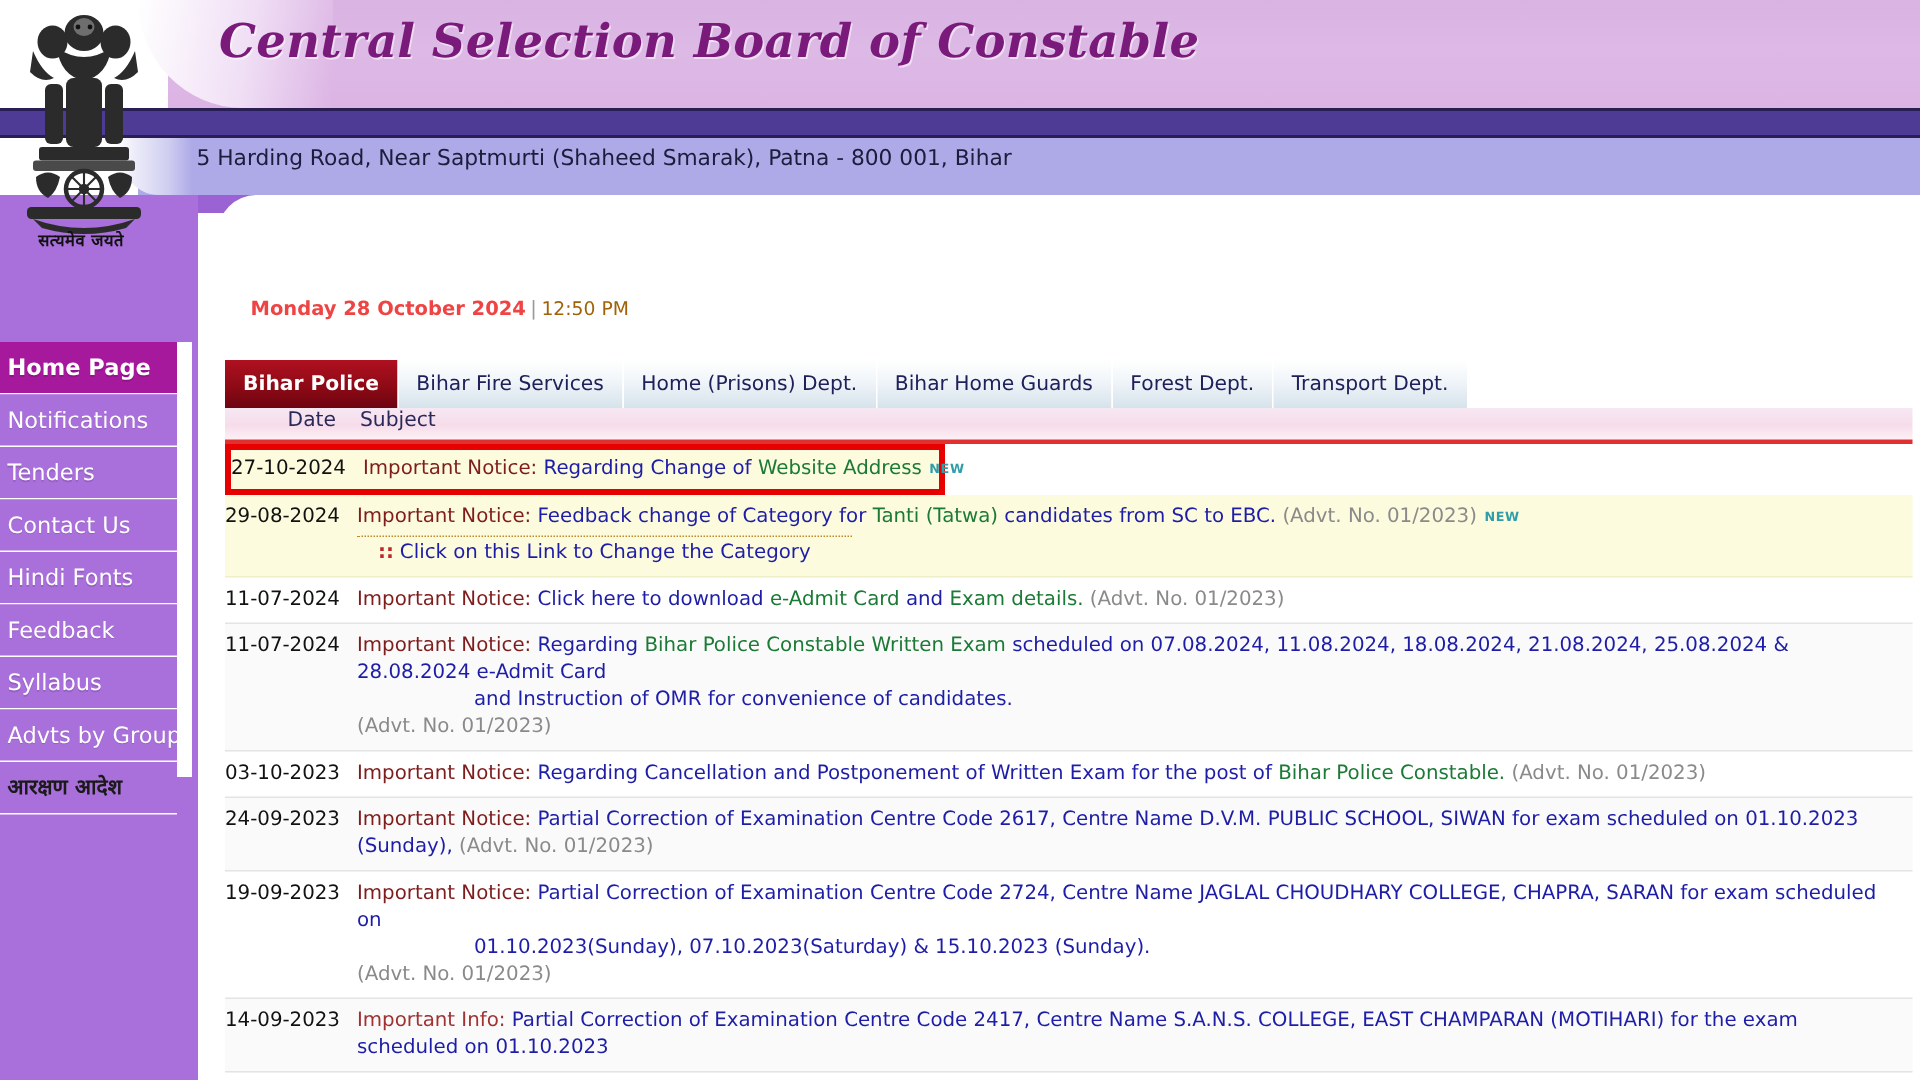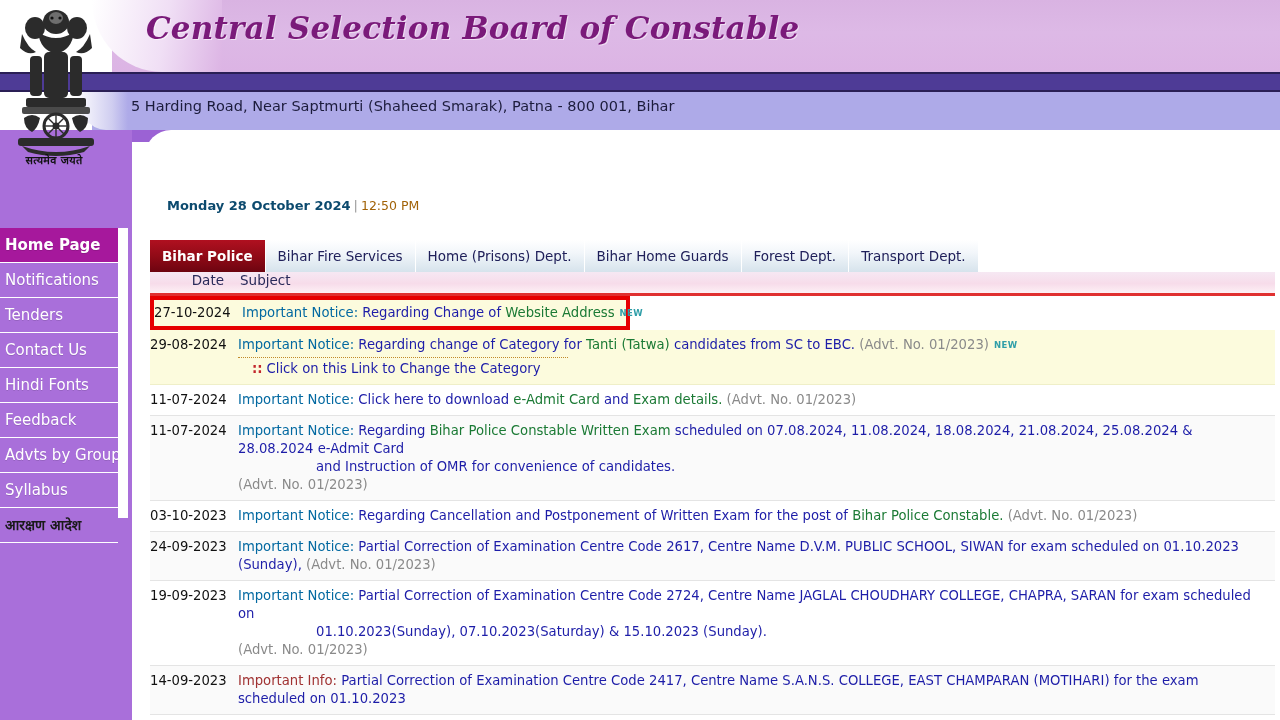--- a/index.html
+++ b/index.html
@@ -168,21 +168,21 @@
   }
 
   .datetime {
     position: absolute;
     left: 22px; top: 68px;
     font-family: "DejaVu Sans", sans-serif;
     font-size: 13px;
     white-space: nowrap;
   }
   .datetime .d {
-    color: #0c4a6e;
+    color: #ef4444;
     font-weight: 700;
     margin-top: 15px;
   }
   .datetime .sep { color: #999999; margin: 0 3px; }
   .datetime .t { color: #a16207; font-size: 12.5px; }
 
   
   .tabs {
     position: absolute;
     left: 5px; top: 110px;
@@ -244,21 +244,21 @@
     padding-right: 6px;
     color: #111111;
     white-space: nowrap;
   }
   .row .csubj {
     flex: 1 1 auto;
     padding-left: 6px;
     padding-right: 4px;
     color: #1d1da8;
   }
-  .lbl-notice { color: #0369a1; }
+  .lbl-notice { color: #7f1d1d; }
   .lbl-info   { color: #a03232; }
   .t-blue  { color: #1d1da8; }
   .t-green { color: #1b7a35; }
   .t-grey  { color: #8a8a8a; }
 
   .newbadge {
     display: inline-block;
     margin-left: 5px;
     font-family: "DejaVu Sans", sans-serif;
     font-size: 8.5px;
@@ -356,22 +356,22 @@
   </div>
   <div class="satyamev">सत्यमेव जयते</div>
 
   <div class="navmenu">
     <a class="navitem active">Home Page</a>
     <a class="navitem">Notifications</a>
     <a class="navitem">Tenders</a>
     <a class="navitem">Contact Us</a>
     <a class="navitem">Hindi Fonts</a>
     <a class="navitem">Feedback</a>
+    <a class="navitem">Syllabus</a>
     <a class="navitem">Advts by Group</a>
-    <a class="navitem">Syllabus</a>
     <a class="navitem hindi">आरक्षण आदेश</a>
   </div>
   <div class="nav-tail-white"></div>
 
   <div class="panel">
 
     <div class="datetime">
       <span class="d">Monday 28 October 2024</span><span class="sep">|</span><span class="t">12:50 PM</span>
     </div>
 
@@ -397,21 +397,21 @@
           <span class="lbl-notice">Important Notice:</span>
           <span class="t-blue">Regarding Change of</span>
           <span class="t-green">Website Address</span><span class="newbadge">NEW</span>
         </div>
       </div>
 
       <div class="row yellow">
         <div class="cdate">29-08-2024</div>
         <div class="csubj">
           <span class="lbl-notice">Important Notice:</span>
-          <span class="t-blue">Regarding change of Category for</span>
+          <span class="t-blue">Feedback change of Category for</span>
           <span class="t-green">Tanti (Tatwa)</span>
           <span class="t-blue">candidates from SC to EBC.</span>
           <span class="t-grey">(Advt. No. 01/2023)</span><span class="newbadge">NEW</span>
           <div class="dotline"></div>
           <div class="sublink">
             <span class="dd">::</span><span class="lk">Click on this Link to Change the Category</span>
           </div>
         </div>
       </div>
 

